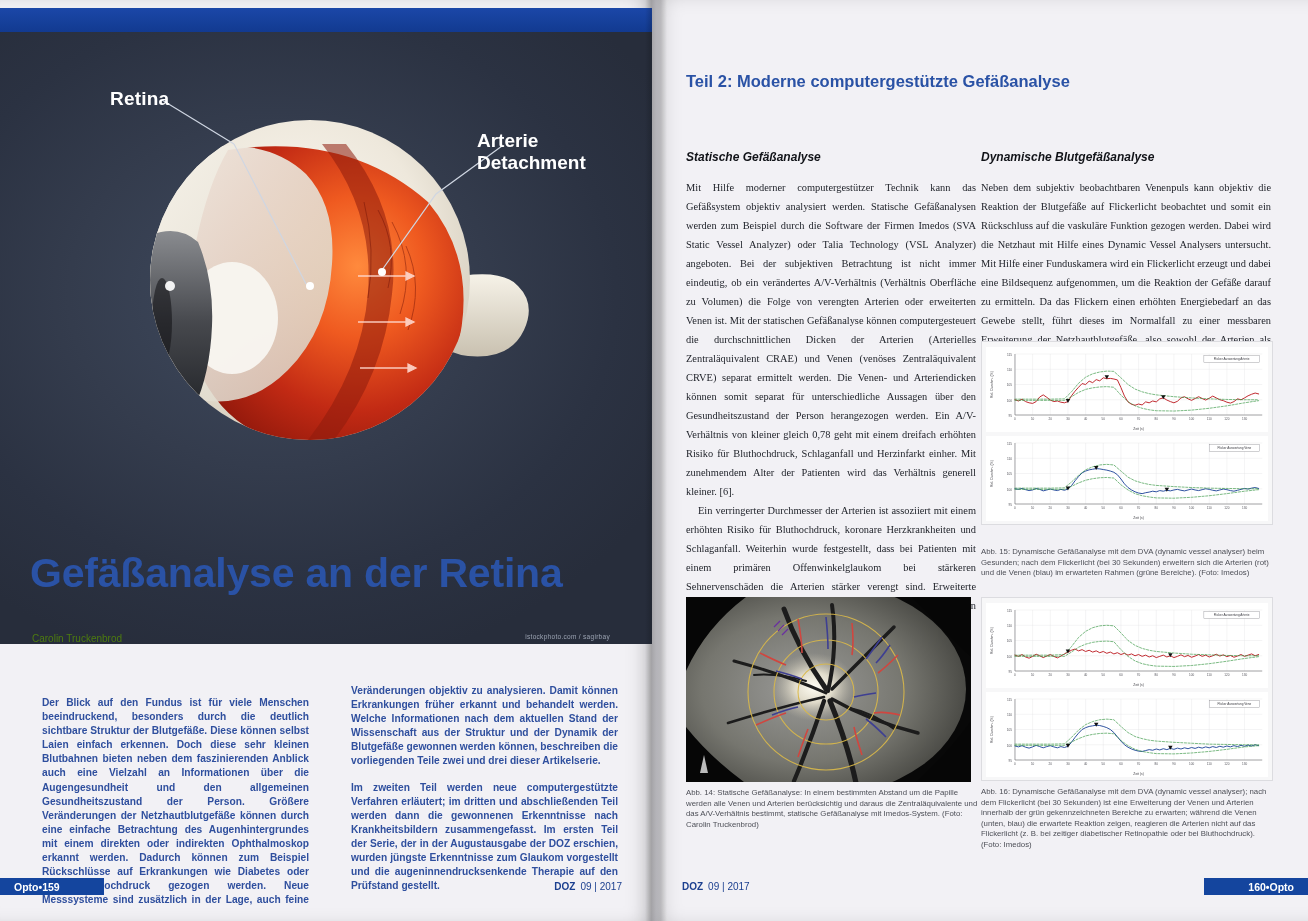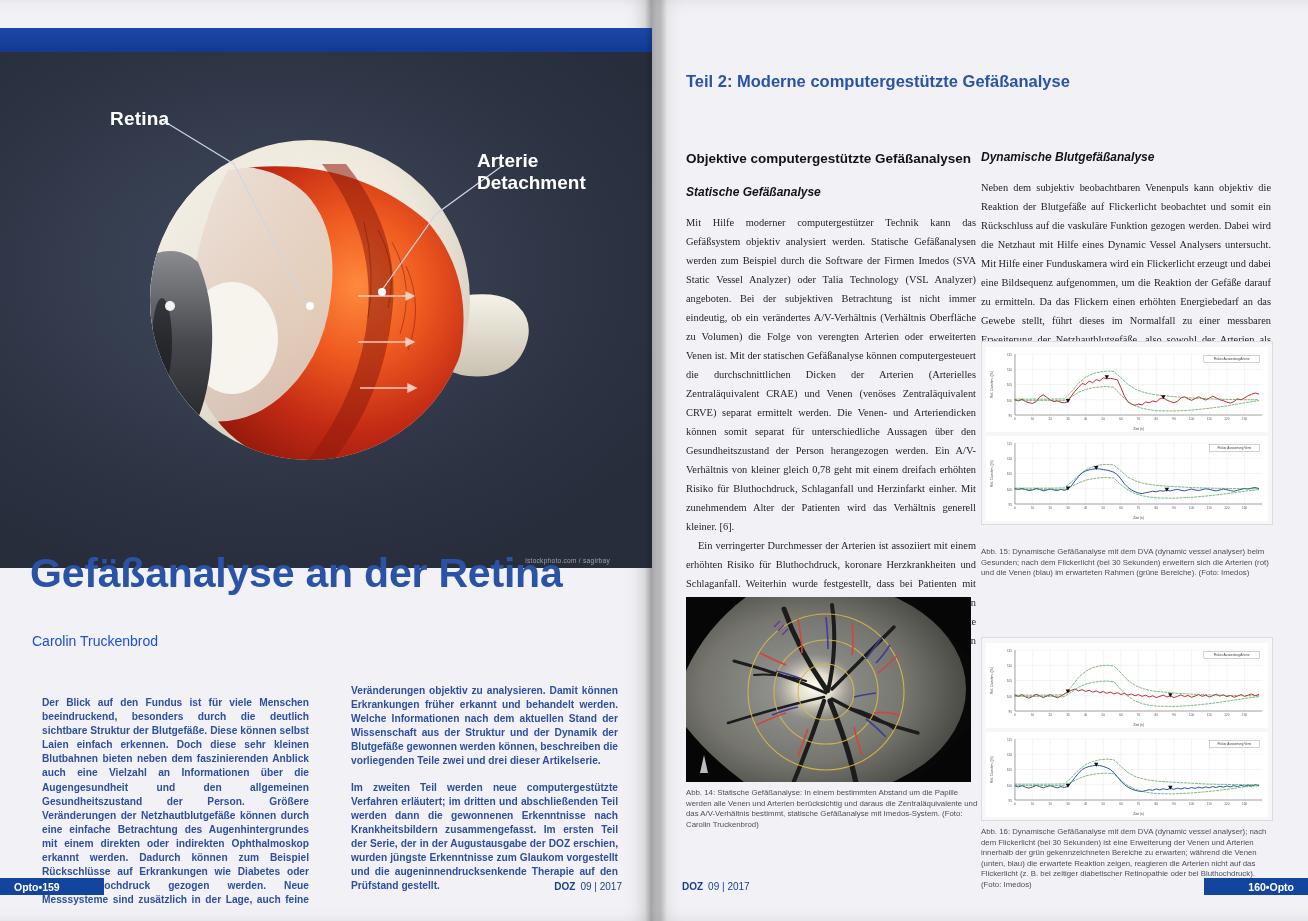--- a/index.html
+++ b/index.html
@@ -29,21 +29,21 @@
   .gutter {
     position: absolute; left: 645px; top: 0; width: 22px; height: 921px;
     background: linear-gradient(to right,
       rgba(0,0,0,0.00) 0%, rgba(0,0,0,0.16) 28%,
       rgba(120,120,130,0.30) 50%, rgba(0,0,0,0.14) 72%, rgba(0,0,0,0.00) 100%);
     z-index: 50; pointer-events: none;
   }
 
   
   .hero {
-    position: absolute; left: 0; top: 28px; width: 652px; height: 540px;
+    position: absolute; left: 0; top: 8px; width: 652px; height: 636px;
     background:
       radial-gradient(ellipse 70% 60% at 42% 45%, #3f4a5e 0%, #343c4d 45%, #2b3242 75%, #272d3b 100%);
     overflow: hidden;
   }
   .topbar {
     position: absolute; left: 0; top: 0; width: 100%; height: 24px;
     background: linear-gradient(to bottom, #1b47a8 0%, #16409b 55%, #123a90 100%);
     z-index: 6;
   }
   .topbar-label {
@@ -66,21 +66,21 @@
     color: #fff; font-size: 19px; font-weight: bold; line-height: 1.14;
   }
 
   
   .headline {
     position: absolute; left: 30px; top: 550px;
     font-size: 41px; font-weight: bold; color: #2a52a5; letter-spacing: -0.2px;
   }
   .byline {
     position: absolute; left: 32px; top: 633px;
-    font-size: 14px; color: #1d4ed8;
+    font-size: 10px; color: #4d7c0f;
   }
   .intro {
     position: absolute; left: 30px; top: 684px; width: 600px;
     column-count: 2; column-gap: 18px;
     font-size: 10.2px; line-height: 14.1px; font-weight: bold;
     color: #2f4f9e; text-align: justify; hyphens: auto;
   }
   .intro p { margin: 12px; }
 
   
@@ -258,21 +258,20 @@
       <span class="bold">DOZ</span>
       <span>09 | 2017</span>
     </div>
   </div>
 
   <div class="page-right">
 
     <div class="r-title">Teil 2: Moderne computergestützte Gefäßanalyse</div>
 
     <div class="col col-a" style="top:150px;">
-      <div class="h2">Objektive computergestützte Gefäßanalysen</div>
       <div class="h3">Statische Gefäßanalyse</div>
       <div class="body">
         <p>Mit Hilfe moderner computergestützer Technik kann das Gefäßsystem objektiv analysiert werden. Statische Gefäßanalysen werden zum Beispiel durch die Software der Firmen Imedos (SVA Static Vessel Analyzer) oder Talia Technology (VSL Analyzer) angeboten. Bei der subjektiven Betrachtung ist nicht immer eindeutig, ob ein verändertes A/V-Verhältnis (Verhältnis Oberfläche zu Volumen) die Folge von verengten Arterien oder erweiterten Venen ist. Mit der statischen Gefäßanalyse können computergesteuert die durchschnittlichen Dicken der Arterien (Arterielles Zentraläquivalent CRAE) und Venen (venöses Zentraläquivalent CRVE) separat ermittelt werden. Die Venen- und Arteriendicken können somit separat für unterschiedliche Aussagen über den Gesundheitszustand der Person herangezogen werden. Ein A/V-Verhältnis von kleiner gleich 0,78 geht mit einem dreifach erhöhten Risiko für Bluthochdruck, Schlaganfall und Herzinfarkt einher. Mit zunehmendem Alter der Patienten wird das Verhältnis generell kleiner. [6].</p>
         <p>Ein verringerter Durchmesser der Arterien ist assoziiert mit einem erhöhten Risiko für Bluthochdruck, koronare Herzkrankheiten und Schlaganfall. Weiterhin wurde festgestellt, dass bei Patienten mit einem primären Offenwinkelglaukom bei stärkeren Sehnervenschäden die Arterien stärker verengt sind. Erweiterte Venendurchmesser hingegen sind bei erhöhten Entzündungswerten (vermehrte Anzahl von Leukozyten) im Blut zu beobachten. [6, 1]</p>
       </div>
     </div>
 
     <div class="col col-b" style="top:150px;">
       <div class="h3">Dynamische Blutgefäßanalyse</div>
       <div class="body">
@@ -469,21 +468,21 @@
             <path d="M285 0 L285 60 Q250 26 226 0 Z" fill="#060606"></path>
             <path d="M0 185 L0 130 Q24 160 58 185 Z" fill="#060606"></path>
             <path d="M285 185 L230 185 Q262 156 285 124 Z" fill="#060606"></path>
             <polygon points="14,176 22,176 18,158" fill="#e8e8e8" opacity="0.8"></polygon>
           </g>
         </svg>
       </div>
       <div class="caption" style="width:292px; margin-top:6px;">Abb. 14: Statische Gefäßanalyse: In einem bestimmten Abstand um die Papille werden alle Venen und Arterien berücksichtig und daraus die Zentraläquivalente und das A/V-Verhältnis bestimmt, statische Gefäßanalyse mit Imedos-System. (Foto: Carolin Truckenbrod)</div>
     </div>
 
-    <div class="fig" style="left:329px; top:597px;margin-top:40px;">
+    <div class="fig" style="left:329px; top:597px;">
       <div class="chartbox">
         <div class="chart-panel">
           <svg class="chart-svg" viewBox="0 0 292 85" preserveAspectRatio="none">
               <rect x="0" y="0" width="292" height="85" fill="#ffffff"></rect>
               <line x1="30" y1="7" x2="30" y2="68" stroke="#e3e3e6" stroke-width="0.4"></line>
               <line x1="48.285714285714285" y1="7" x2="48.285714285714285" y2="68" stroke="#e3e3e6" stroke-width="0.4"></line>
               <line x1="66.57142857142857" y1="7" x2="66.57142857142857" y2="68" stroke="#e3e3e6" stroke-width="0.4"></line>
               <line x1="84.85714285714286" y1="7" x2="84.85714285714286" y2="68" stroke="#e3e3e6" stroke-width="0.4"></line>
               <line x1="103.14285714285714" y1="7" x2="103.14285714285714" y2="68" stroke="#e3e3e6" stroke-width="0.4"></line>
               <line x1="121.42857142857143" y1="7" x2="121.42857142857143" y2="68" stroke="#e3e3e6" stroke-width="0.4"></line>

